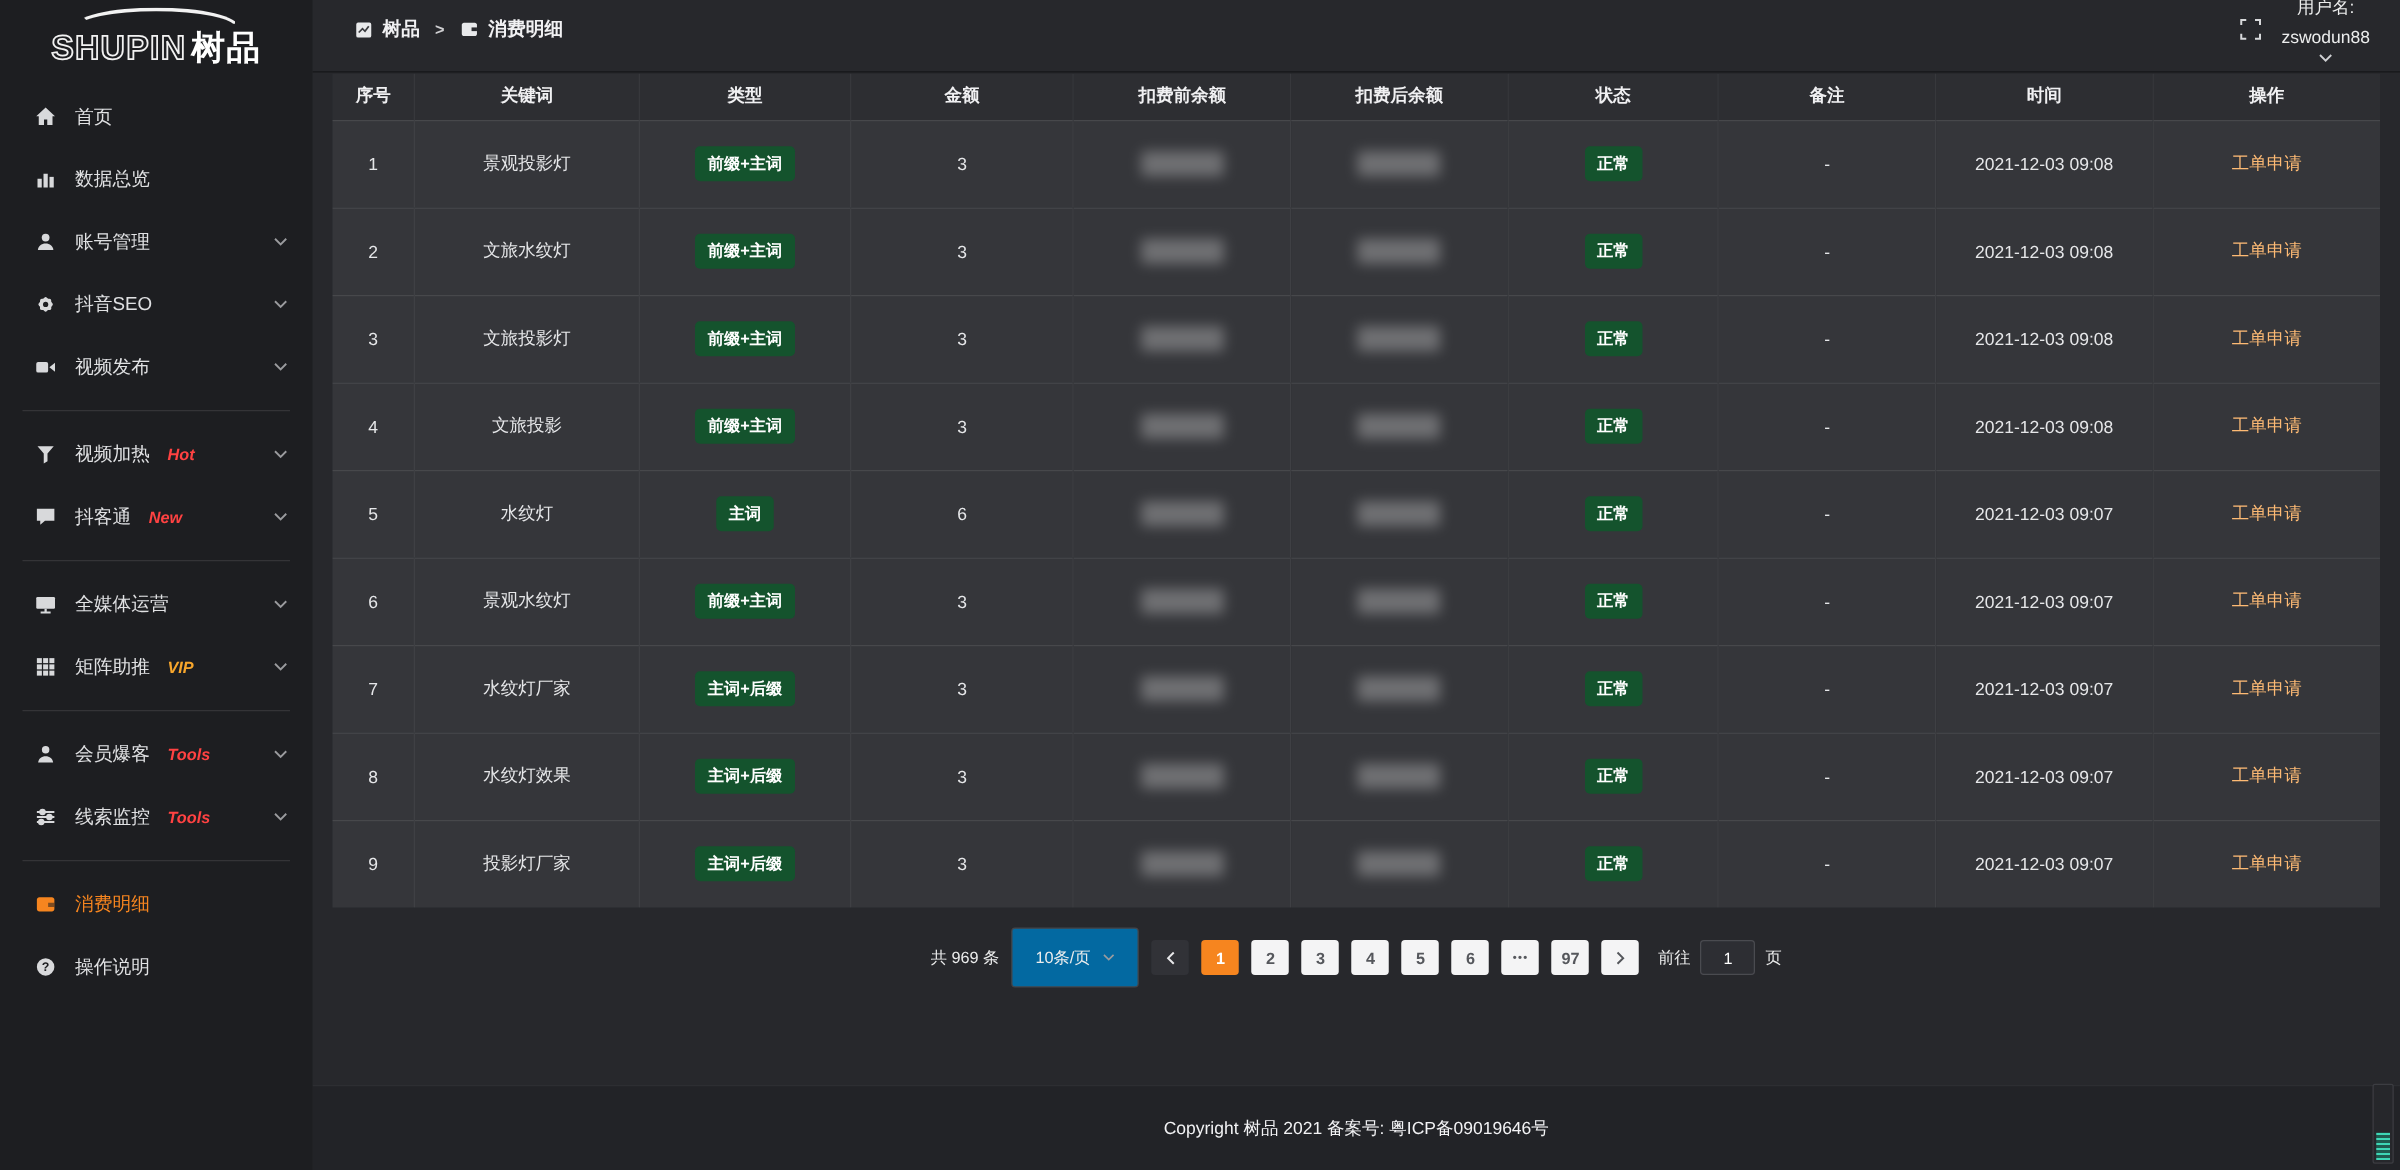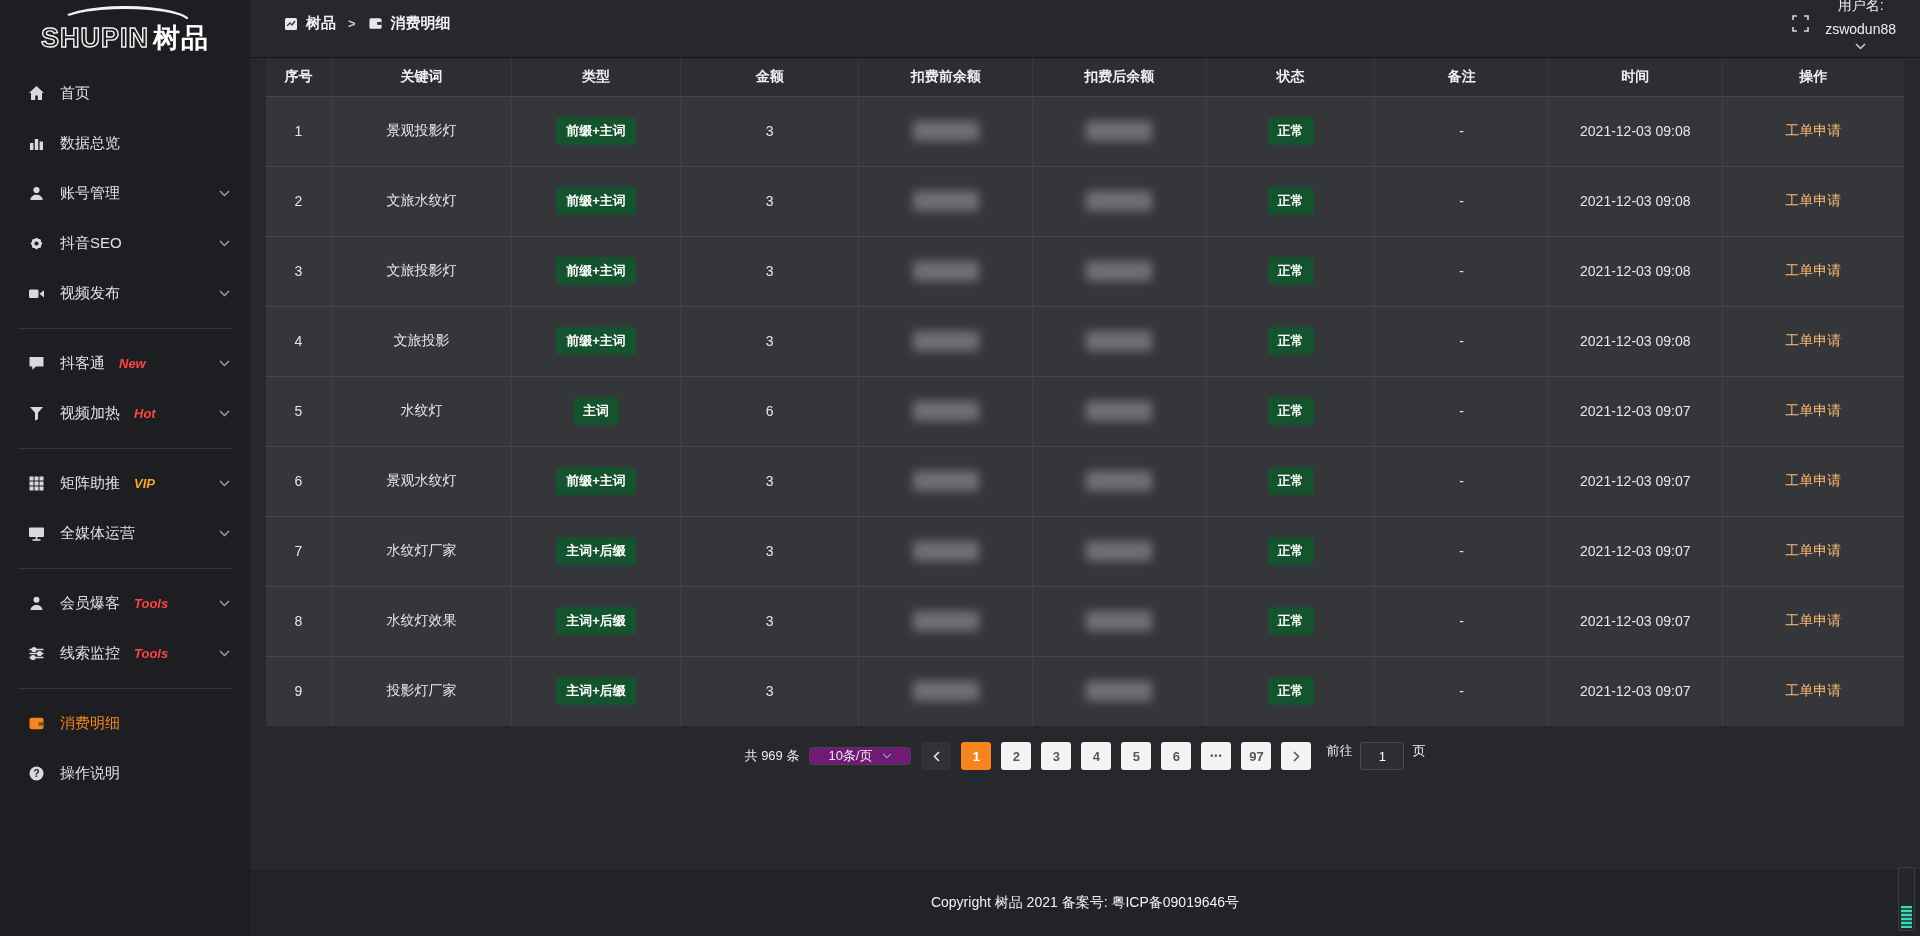--- a/index.html
+++ b/index.html
@@ -57,29 +57,29 @@
 
   .badge { display:inline-block; background:#14532d; color:#fff; font-size:13px;
     font-weight:bold; padding:5px 10px; border-radius:4px; }
   .censor { width:66px; height:20px; margin:0 auto; background:#a9a9ab;
     opacity:.5; filter:blur(5px); border-radius:2px; }
   .action-link { color:#fdba74; cursor:pointer; }
 
   
   .pager { margin-top:16px; display:flex; align-items:center; justify-content:center;
     gap:10px; font-size:13px; color:#eceded; }
-  .psel { background:#701a75; border:1px solid #44454a; border-radius:3px;
-    height:18px; min-width:102px; display:flex; align-items:center;
+  .psel { background:#0369a1; border:1px solid #44454a; border-radius:3px;
+    height:48px; min-width:102px; display:flex; align-items:center;
     justify-content:center; gap:10px; padding:0 8px; cursor:pointer; }
   .pbtn { min-width:30px; height:28px; border-radius:3px; background:#f4f4f5;
     color:#55575c; font-weight:bold; display:flex; align-items:center;
     justify-content:center; cursor:pointer; }
   .pbtn.dark { background:#313237; color:#e8e8ea; }
   .pbtn.active { background:#f6851f; color:#fff; }
-  .goto { display:flex; align-items:flex-start; gap:8px; margin-left:5px; }
+  .goto { display:flex; align-items:center; gap:8px; margin-left:5px; }
   .goto input { width:44px; height:28px; background:#2d2e33; border:1px solid #4a4b50;
     border-radius:3px; color:#fff; text-align:center; font-size:13px; }
 
   
   .footer { position:absolute; left:250px; right:0; bottom:0; height:68px;
     background:#222327; border-top:1px solid rgba(255,255,255,0.05);
     display:flex; align-items:center; justify-content:center;
     font-size:14px; color:#f2f2f4; }
   .scrollwidget { position:absolute; right:5px; bottom:5px; width:17px; height:64px;
     background:#26272b; border:1px solid #3c3d42; border-radius:2px; z-index:9; }
@@ -155,72 +155,72 @@
       <span class="lbl">视频发布</span>
       <svg class="chev" width="11" height="7" viewBox="0 0 11 7">
           <path d="M1 1l4.5 4.5L10 1" stroke="#9a9b9e" stroke-width="1.5" fill="none"></path>
         </svg>
     </div>
 
     <div class="mdiv"></div>
 
     <div class="mi">
       <svg class="ic" viewBox="0 0 17 17">
+          <path fill="#d8d9db" d="M2 2h13l-5 5.8V14l-3 1.8V7.8z"></path>
+        </svg>
+      <span class="lbl">视频加热</span>
+      <span class="tag tag-red">Hot</span>
+      <svg class="chev" width="11" height="7" viewBox="0 0 11 7">
+          <path d="M1 1l4.5 4.5L10 1" stroke="#9a9b9e" stroke-width="1.5" fill="none"></path>
+        </svg>
+    </div>
+
+    <div class="mi">
+      <svg class="ic" viewBox="0 0 17 17">
           <path fill="#d8d9db" d="M1.5 2h14v9.5H8l-3.8 3.2v-3.2H1.5z"></path>
         </svg>
       <span class="lbl">抖客通</span>
       <span class="tag tag-red">New</span>
       <svg class="chev" width="11" height="7" viewBox="0 0 11 7">
           <path d="M1 1l4.5 4.5L10 1" stroke="#9a9b9e" stroke-width="1.5" fill="none"></path>
         </svg>
     </div>
 
-    <div class="mi">
-      <svg class="ic" viewBox="0 0 17 17">
-          <path fill="#d8d9db" d="M2 2h13l-5 5.8V14l-3 1.8V7.8z"></path>
-        </svg>
-      <span class="lbl">视频加热</span>
-      <span class="tag tag-red">Hot</span>
-      <svg class="chev" width="11" height="7" viewBox="0 0 11 7">
-          <path d="M1 1l4.5 4.5L10 1" stroke="#9a9b9e" stroke-width="1.5" fill="none"></path>
-        </svg>
-    </div>
-
     <div class="mdiv"></div>
+
+    <div class="mi">
+      <svg class="ic" viewBox="0 0 17 17">
+          <g fill="#d8d9db">
+            <rect x="1" y="2.5" width="15" height="9.5" rx="1"></rect>
+            <rect x="7.6" y="12" width="1.8" height="3"></rect>
+            <rect x="4.5" y="14.2" width="8" height="1.6"></rect>
+          </g>
+        </svg>
+      <span class="lbl">全媒体运营</span>
+      <svg class="chev" width="11" height="7" viewBox="0 0 11 7">
+          <path d="M1 1l4.5 4.5L10 1" stroke="#9a9b9e" stroke-width="1.5" fill="none"></path>
+        </svg>
+    </div>
 
     <div class="mi">
       <svg class="ic" viewBox="0 0 17 17">
           <g fill="#d8d9db">
             <rect x="1.5" y="1.5" width="4" height="4"></rect>
             <rect x="6.5" y="1.5" width="4" height="4"></rect>
             <rect x="11.5" y="1.5" width="4" height="4"></rect>
             <rect x="1.5" y="6.5" width="4" height="4"></rect>
             <rect x="6.5" y="6.5" width="4" height="4"></rect>
             <rect x="11.5" y="6.5" width="4" height="4"></rect>
             <rect x="1.5" y="11.5" width="4" height="4"></rect>
             <rect x="6.5" y="11.5" width="4" height="4"></rect>
             <rect x="11.5" y="11.5" width="4" height="4"></rect>
           </g>
         </svg>
       <span class="lbl">矩阵助推</span>
       <span class="tag tag-vip">VIP</span>
-      <svg class="chev" width="11" height="7" viewBox="0 0 11 7">
-          <path d="M1 1l4.5 4.5L10 1" stroke="#9a9b9e" stroke-width="1.5" fill="none"></path>
-        </svg>
-    </div>
-
-    <div class="mi">
-      <svg class="ic" viewBox="0 0 17 17">
-          <g fill="#d8d9db">
-            <rect x="1" y="2.5" width="15" height="9.5" rx="1"></rect>
-            <rect x="7.6" y="12" width="1.8" height="3"></rect>
-            <rect x="4.5" y="14.2" width="8" height="1.6"></rect>
-          </g>
-        </svg>
-      <span class="lbl">全媒体运营</span>
       <svg class="chev" width="11" height="7" viewBox="0 0 11 7">
           <path d="M1 1l4.5 4.5L10 1" stroke="#9a9b9e" stroke-width="1.5" fill="none"></path>
         </svg>
     </div>
 
     <div class="mdiv"></div>
 
     <div class="mi">
       <svg class="ic" viewBox="0 0 17 17">
           <g fill="#d8d9db">

